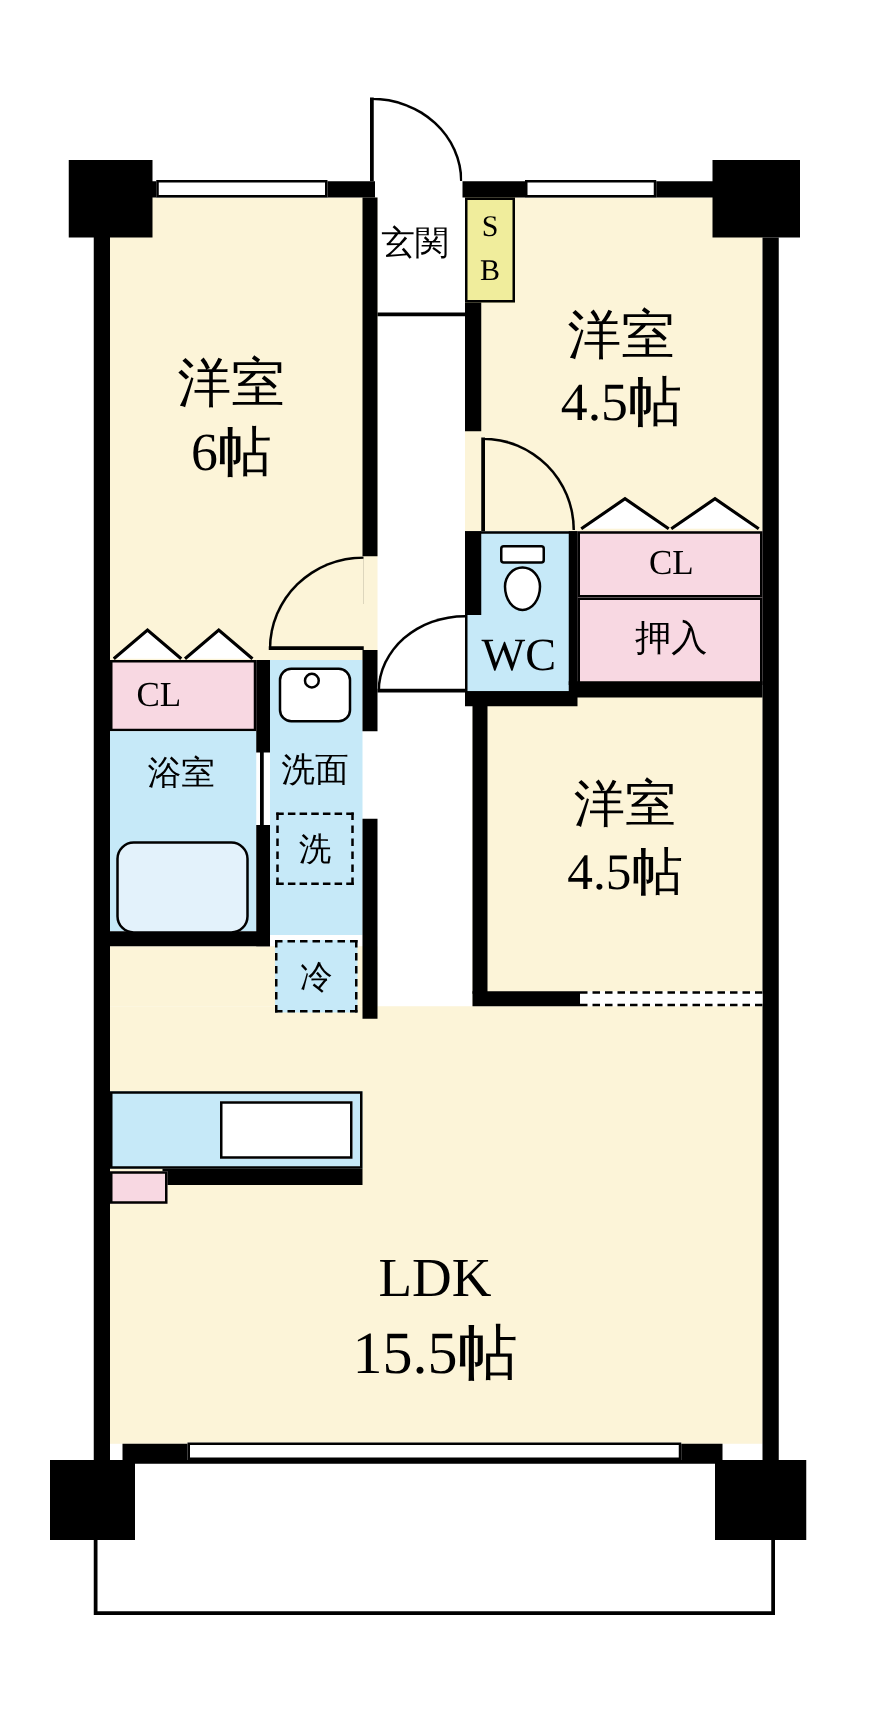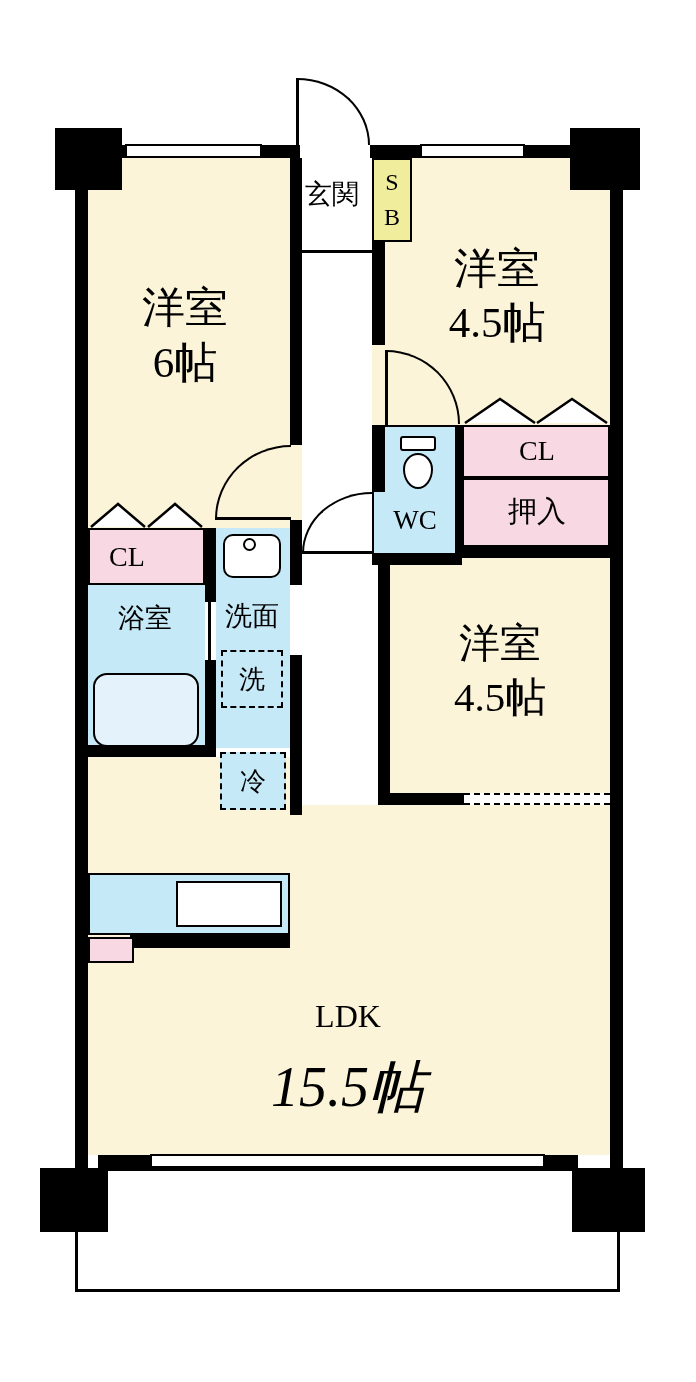--- a/index.html
+++ b/index.html
@@ -119,25 +119,25 @@
   <div class="lbl" style="left:332px;top:180px;font-size:27px;">玄関</div>
 
   <div class="lbl" style="left:185px;top:285px;font-size:43px;">洋室</div>
   <div class="lbl" style="left:185px;top:340px;font-size:43px;">6帖</div>
 
   <div class="lbl" style="left:497px;top:246px;font-size:43px;">洋室</div>
   <div class="lbl" style="left:497px;top:300px;font-size:43px;">4.5帖</div>
 
   <div class="lbl" style="left:537px;top:436px;font-size:28px;">CL</div>
   <div class="lbl" style="left:537px;top:496px;font-size:29px;">押入</div>
-  <div class="lbl" style="left:415px;top:506px;font-size:27px;">WC</div>
+  <div class="lbl" style="left:415px;top:506px;font-size:37px;">WC</div>
   <div class="lbl" style="left:127px;top:542px;font-size:28px;">CL</div>
   <div class="lbl" style="left:145px;top:604px;font-size:27px;">浴室</div>
   <div class="lbl" style="left:252px;top:602px;font-size:27px;">洗面</div>
 
   <div class="lbl" style="left:500px;top:622px;font-size:41px;">洋室</div>
   <div class="lbl" style="left:500px;top:676px;font-size:41px;">4.5帖</div>
 
-  <div class="lbl" style="left:348px;top:1000px;font-size:32px;">LDK</div>
-  <div class="lbl" style="left:348px;top:1058px;font-size:56px;font-style:italic;">15.5帖</div>
+  <div class="lbl" style="left:348px;top:1000px;font-size:44px;">LDK</div>
+  <div class="lbl" style="left:348px;top:1058px;font-size:48px;">15.5帖</div>
 
 
 </div>
 
 </body></html>

